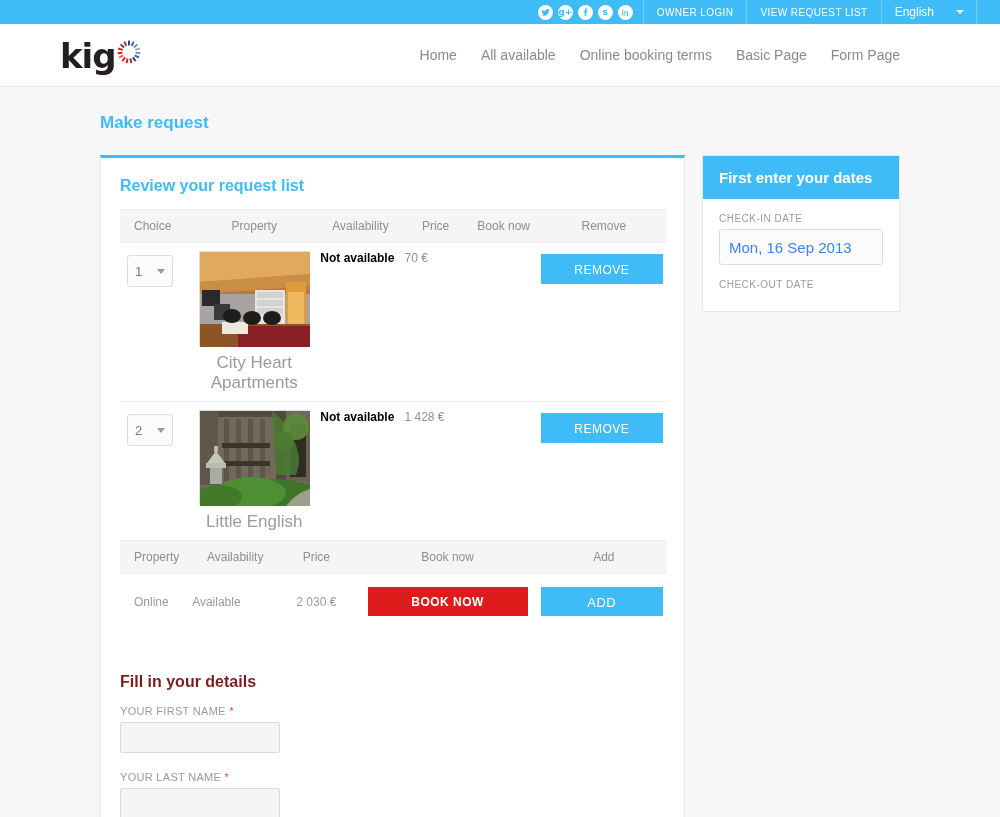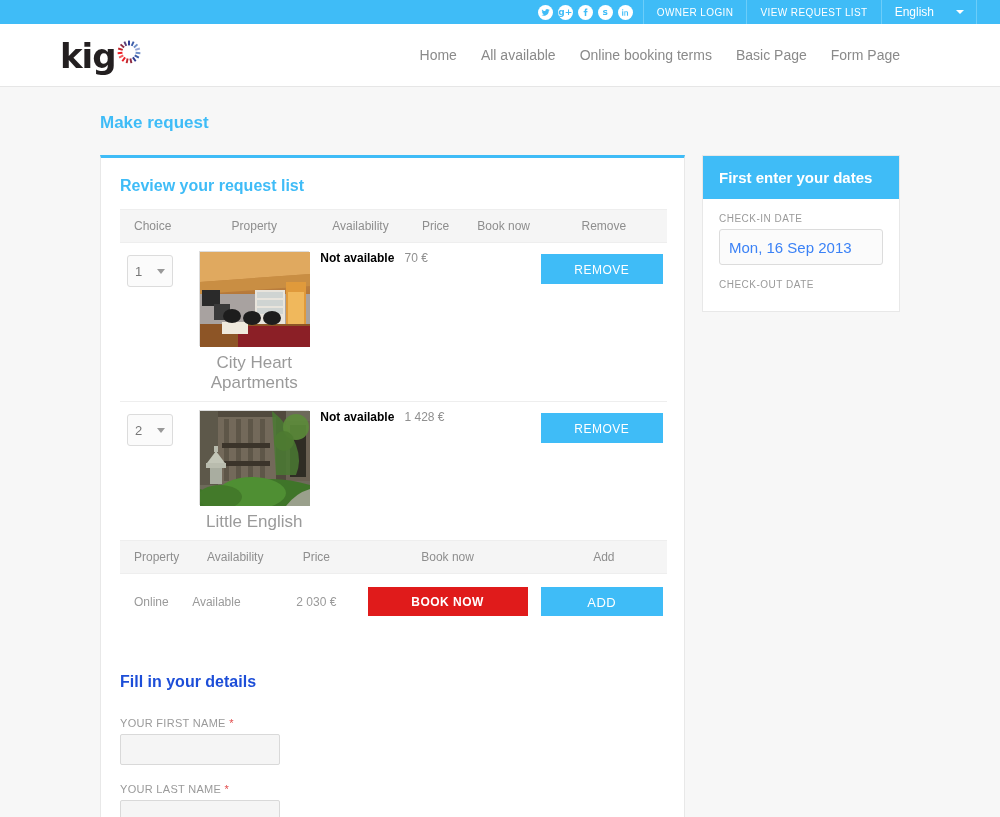--- a/index.html
+++ b/index.html
@@ -110,21 +110,21 @@
   
   .tbl2{ width:547px; margin:0 0 0 19px; border-collapse:collapse; }
   .tbl2 thead th{
     background:#f5f5f5; color:#8e8e8e; font-size:12px; font-weight:normal;
     padding:9px 0; text-align:center; border-top:1px solid #eeeeee; border-bottom:1px solid #eeeeee;
   }
   .tbl2 tbody td{ padding:13px 0; font-size:12px; color:#9a9a9a; vertical-align:middle; }
 
   
   .formsec{ margin:44px 0 0 19px; }
-  .form-title{ color:#1d4ed8; font-size:16px; font-weight:bold; margin-bottom:26px; }
+  .form-title{ color:#7f1d1d; font-size:16px; font-weight:bold; margin-bottom:14px; }
   .flabel{ font-size:11px; color:#9a9a9a; letter-spacing:.3px; margin-bottom:5px; }
   .req{ color:#e24a4a; }
   .finput{
     width:160px; height:31px; border:1px solid #d9d9d9; background:#f5f5f5;
     border-radius:2px; margin-bottom:18px; display:block;
   }
 
   
   .right{ width:198px; margin-left:17px; background:#ffffff; border:1px solid #e8e8e8; }
   .right-head{

